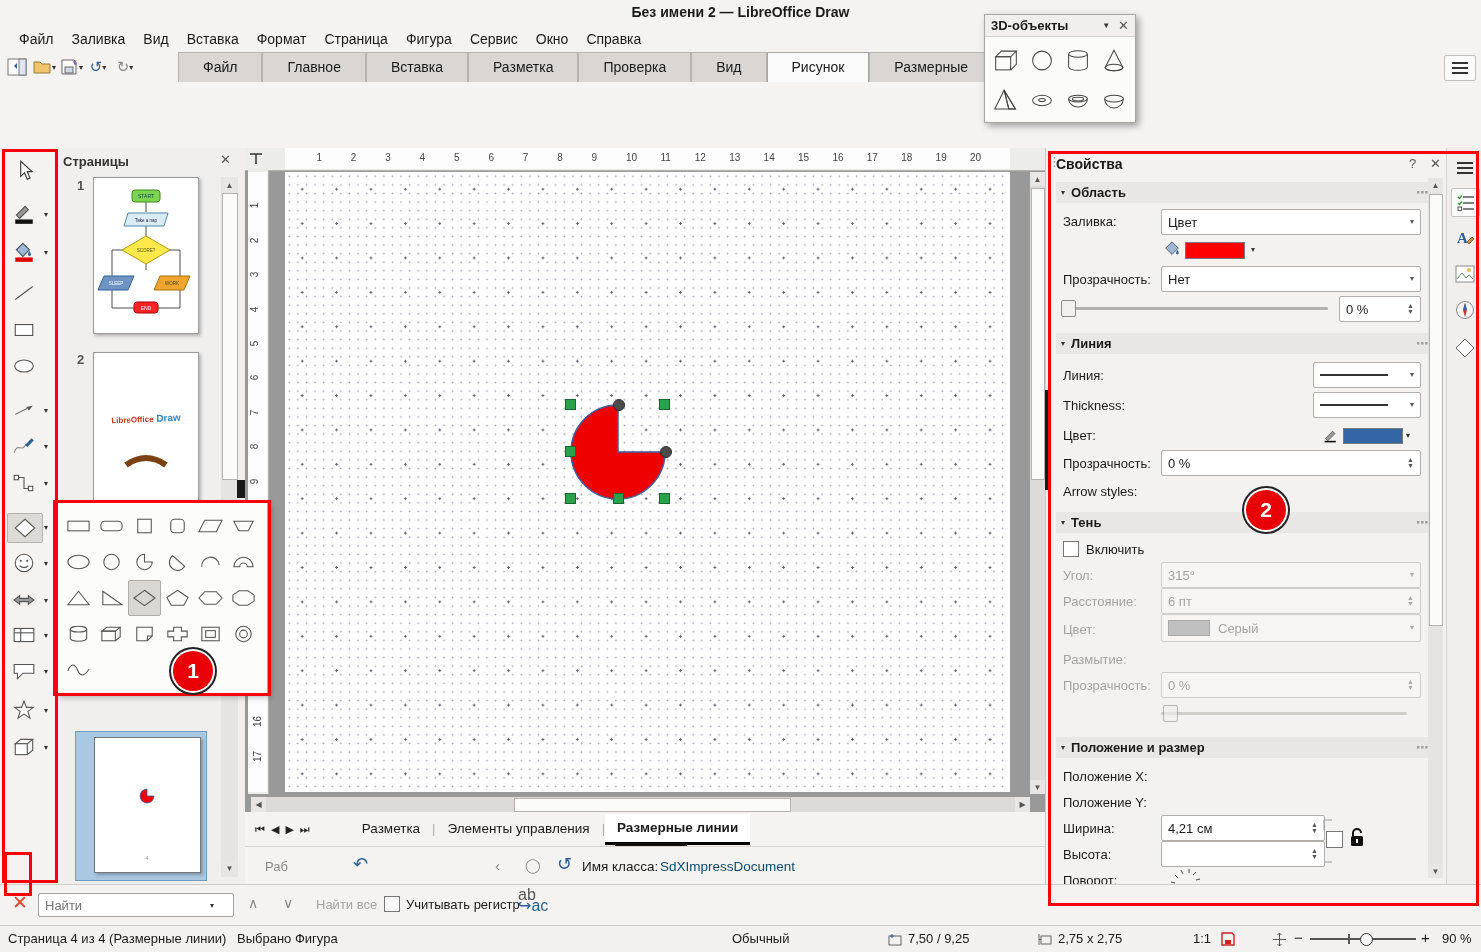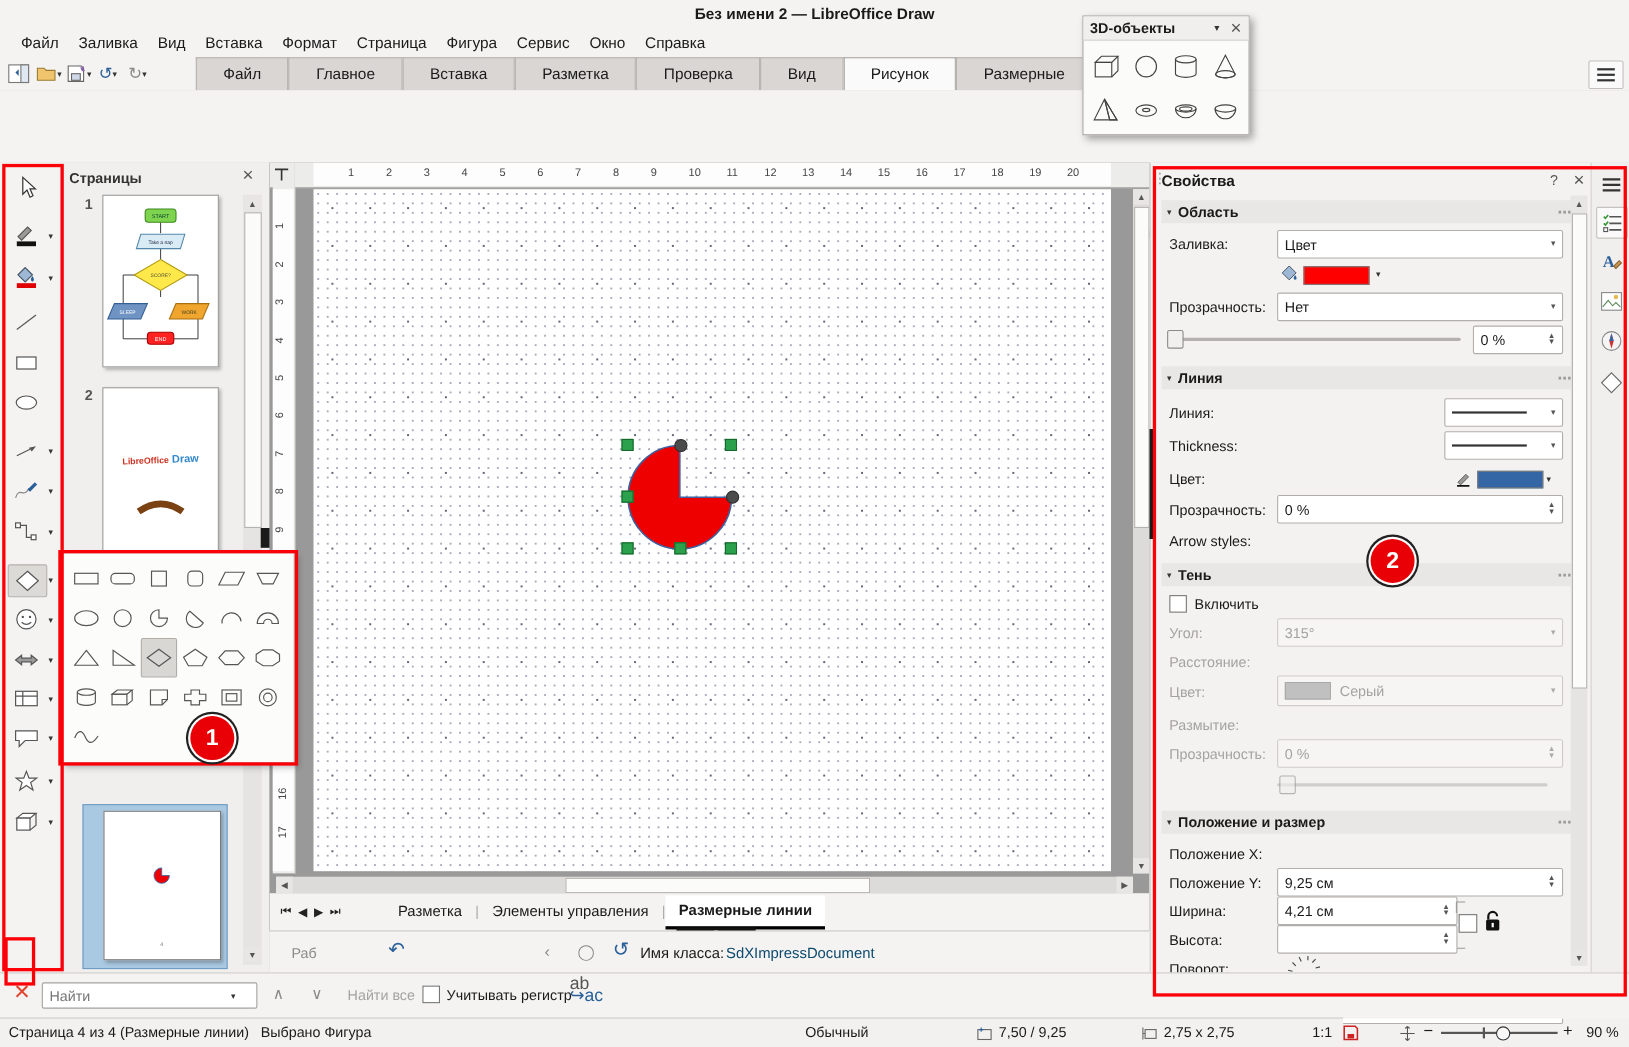--- a/index.html
+++ b/index.html
@@ -82,21 +82,21 @@
        display:flex;align-items:center;padding:0 6px;font-size:13px}
   .fld.fdis{background:#f6f5f4;border-color:#cfccc9;color:#a5a3a1}
   .swatch{display:inline-block;border:1px solid #7a7a7a}
   .slider-track{position:absolute;height:3px;background:#b3b0ad;border-radius:2px}
   .slider-thumb{position:absolute;width:13px;height:15px;background:#f1f0ef;border:1px solid #8d8a87;border-radius:2px}
   .stripe{left:1446px;top:148px;width:35px;height:736px;background:#f1efee;border-left:1px solid #d5d2cf}
   .stripe .sic{position:absolute;left:4px;width:27px;height:27px;display:flex;align-items:center;justify-content:center}
   
   .idebar{left:245px;top:846px;width:800px;height:38px;background:#f4f3f2;border-top:1px solid #d8d5d2;overflow:hidden}
   .findbar{left:0;top:884px;width:1481px;height:41px;background:#f4f3f2;border-top:1px solid #cfccc9}
-  .statusbar{left:0;top:925px;width:1221px;height:27px;background:#f2f1ef;border-top:1px solid #cfccc9;font-size:13px}
+  .statusbar{left:0;top:925px;width:1481px;height:27px;background:#f2f1ef;border-top:1px solid #cfccc9;font-size:13px}
   .statusbar .it{position:absolute;top:5px;white-space:nowrap}
   .findbar input{position:absolute;left:38px;top:8px;width:168px;height:22px;border:1px solid #a5a29f;border-radius:2px;
                  padding:0 20px 0 6px;font-size:13px;font-family:inherit;background:#fff}
   
   .p3d{left:984px;top:14px;width:150px;height:107px;background:#fbfbfa;border:1px solid #a9a6a2;
        box-shadow:3px 3px 7px rgba(0,0,0,.35);z-index:60}
   .p3d-h{position:absolute;left:0;top:0;width:100%;height:22px;background:#f0efee;border-bottom:1px solid #d5d2cf;
          display:flex;align-items:center;font-weight:bold;font-size:13px;padding:0 6px;box-sizing:border-box}
   .p3d-grid{position:absolute;left:3px;top:25px;display:grid;grid-template-columns:repeat(4,36px);grid-auto-rows:40px}
   .p3c{display:flex;align-items:center;justify-content:center}
@@ -884,20 +884,27 @@
         <span class="dots">⋯</span>
     </div>
     <span style="position:absolute;left:17px;top:393px;width:14px;height:14px;background:#fff;border:1px solid #777"></span>
     <span class="lbl" style="left:40px;top:394px">Включить</span>
     <span class="lbl dis" style="left:17px;top:420px">Угол:</span>
     <div class="fld fdis" style="left:115px;top:414px;width:246px">
       <span>315°</span>
         <span class="spn" style="font-size:8px;color:#aaa">▾</span>
     </div>
     <span class="lbl dis" style="left:17px;top:446px">Расстояние:</span>
+    <div class="fld fdis" style="left:115px;top:440px;width:246px">
+      <span>6 пт</span>
+      <span class="spn" style="color:#aaa">
+          <span>▲</span>
+          <span>▼</span>
+        </span>
+    </div>
     <span class="lbl dis" style="left:17px;top:474px">Цвет:</span>
     <div class="fld fdis" style="left:115px;top:466px;width:246px;height:26px">
       <span class="swatch" style="width:40px;height:14px;background:#c0c0c0;border-color:#aaa;margin-right:8px"></span>
       <span>Серый</span>
       <span class="spn" style="font-size:8px;color:#aaa">▾</span>
     </div>
     <span class="lbl dis" style="left:17px;top:504px">Размытие:</span>
     <span class="lbl dis" style="left:17px;top:530px">Прозрачность:</span>
     <div class="fld fdis" style="left:115px;top:524px;width:246px">
       <span>0 %</span>
@@ -909,27 +916,20 @@
     <div class="slider-track" style="left:115px;top:564px;width:246px;background:#d0cecb"></div>
     <div class="slider-thumb" style="left:117px;top:557px;opacity:.6"></div>
 
     <div class="sech" style="top:589px">
       <span class="dd8">▾</span>
         <span>Положение и размер</span>
         <span class="dots">⋯</span>
     </div>
     <span class="lbl" style="left:17px;top:621px">Положение X:</span>
     <span class="lbl" style="left:17px;top:647px">Положение Y:</span>
-    <div class="fld" style="left:115px;top:641px;width:246px">
-      <span>9,25 см</span>
-      <span class="spn">
-          <span>▲</span>
-          <span>▼</span>
-        </span>
-    </div>
     <span class="lbl" style="left:17px;top:673px">Ширина:</span>
     <div class="fld" style="left:115px;top:667px;width:150px">
       <span>4,21 см</span>
       <span class="spn">
           <span>▲</span>
           <span>▼</span>
         </span>
     </div>
     <svg style="position:absolute;left:276px;top:670px" width="14" height="46" viewBox="0 0 14 46">
         <path d="M2,2 h8 M2,2 v10 M2,44 h8 M2,44 v-10" stroke="#999" fill="none"></path>

